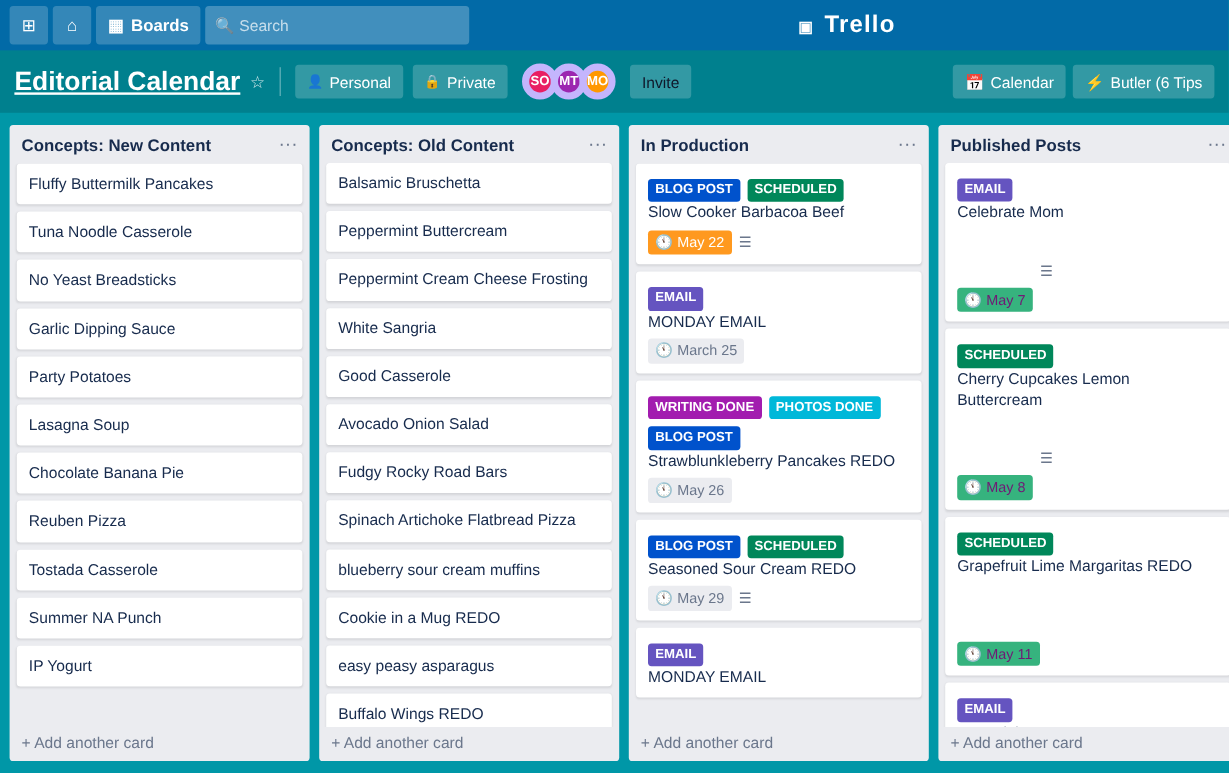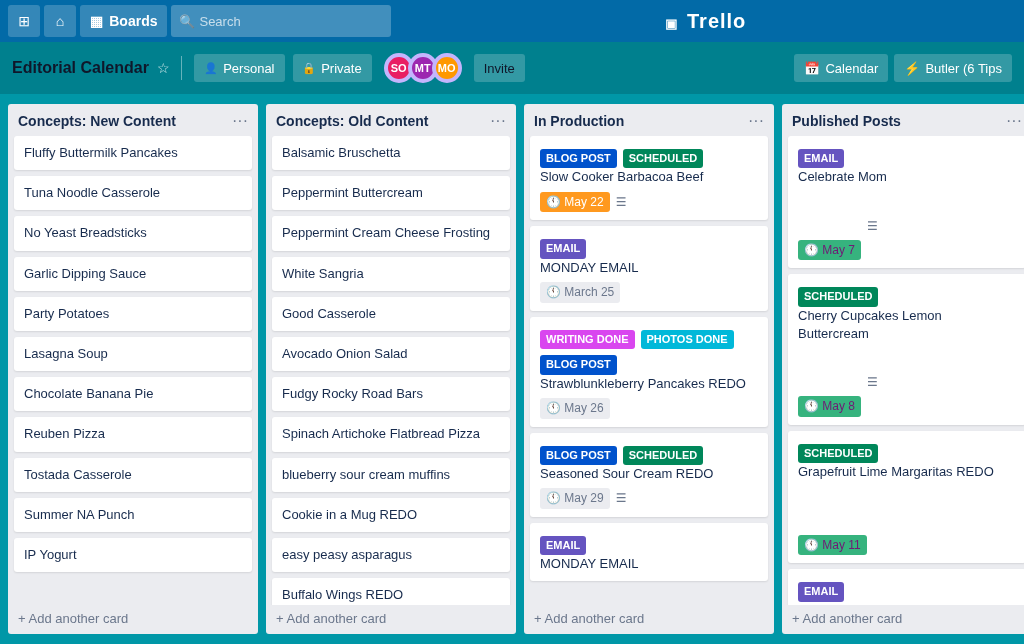--- a/index.html
+++ b/index.html
@@ -49,35 +49,35 @@
     .trello-logo span { font-size: 13px; margin-right: 2px; }
 
     
     .board-header {
       background: rgba(0,0,0,0.15);
       height: 52px;
       display: flex; align-items: center;
       padding: 0 12px; gap: 8px;
     }
     .board-title {
-      color: #0f172a; font-size: 16px; font-weight: 700;
+      color: #ffffff; font-size: 22px; font-weight: 700; text-decoration: underline;
     }
     .star-btn { background: none; border: none; color: rgba(255,255,255,0.8); cursor: pointer; font-size: 14px; }
     .divider-v { width: 1px; height: 24px; background: rgba(255,255,255,0.4); margin: 0 4px; }
     .header-pill {
       background: rgba(255,255,255,0.2); border: none; border-radius: 3px;
       color: white; padding: 0 10px; height: 28px;
       display: flex; align-items: center; gap: 5px;
       cursor: pointer; font-size: 13px;
     }
     .header-pill .icon { font-size: 11px; }
     .avatar-group { display: flex; align-items: center; margin: 0 4px; }
     .avatar {
       width: 30px; height: 30px; border-radius: 50%;
-      border: 4px solid #c4b5fd;
+      border: 6px solid #c4b5fd;
       display: flex; align-items: center; justify-content: center;
       font-size: 11px; font-weight: 700; color: white;
       margin-left: -6px;
     }
     .avatar:first-child { margin-left: 0; }
     .invite-btn {
       background: rgba(255,255,255,0.2); border: none; border-radius: 3px;
       color: #0f172a; padding: 0 10px; height: 28px;
       cursor: pointer; font-size: 13px;
     }
@@ -155,21 +155,21 @@
       padding: 6px 10px 8px;
       color: #6B778C; font-size: 13px;
       cursor: pointer; border: none; background: none;
       width: 100%; text-align: left;
     }
 
     input.nav-search::placeholder { color: rgba(255,255,255,0.7); }
 
     .tag-scheduled { background: #00875A; }
     .tag-email { background: #6554C0; }
-    .tag-writingdone { background: #d946ef; color: white; }
+    .tag-writingdone { background: #a21caf; color: white; }
     .tag-photosdone { background: #00B8D9; color: white; }
   </style>
 </head>
 <body>
 
 <nav class="top-nav">
   <button class="nav-icon-btn">⊞</button>
   <button class="nav-icon-btn">⌂</button>
   <button class="nav-boards-btn">
     <span>▦</span>

